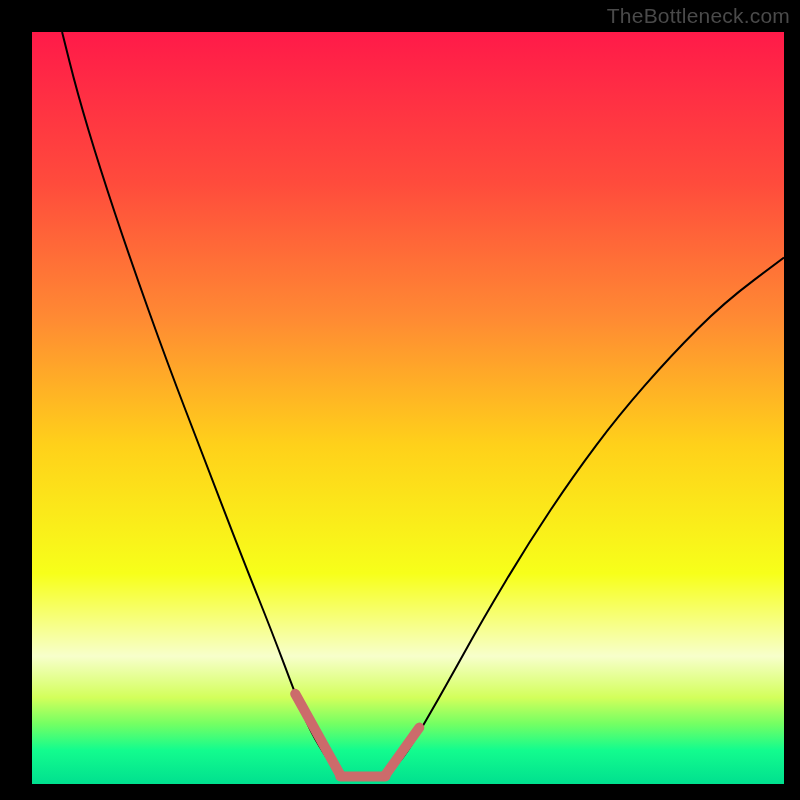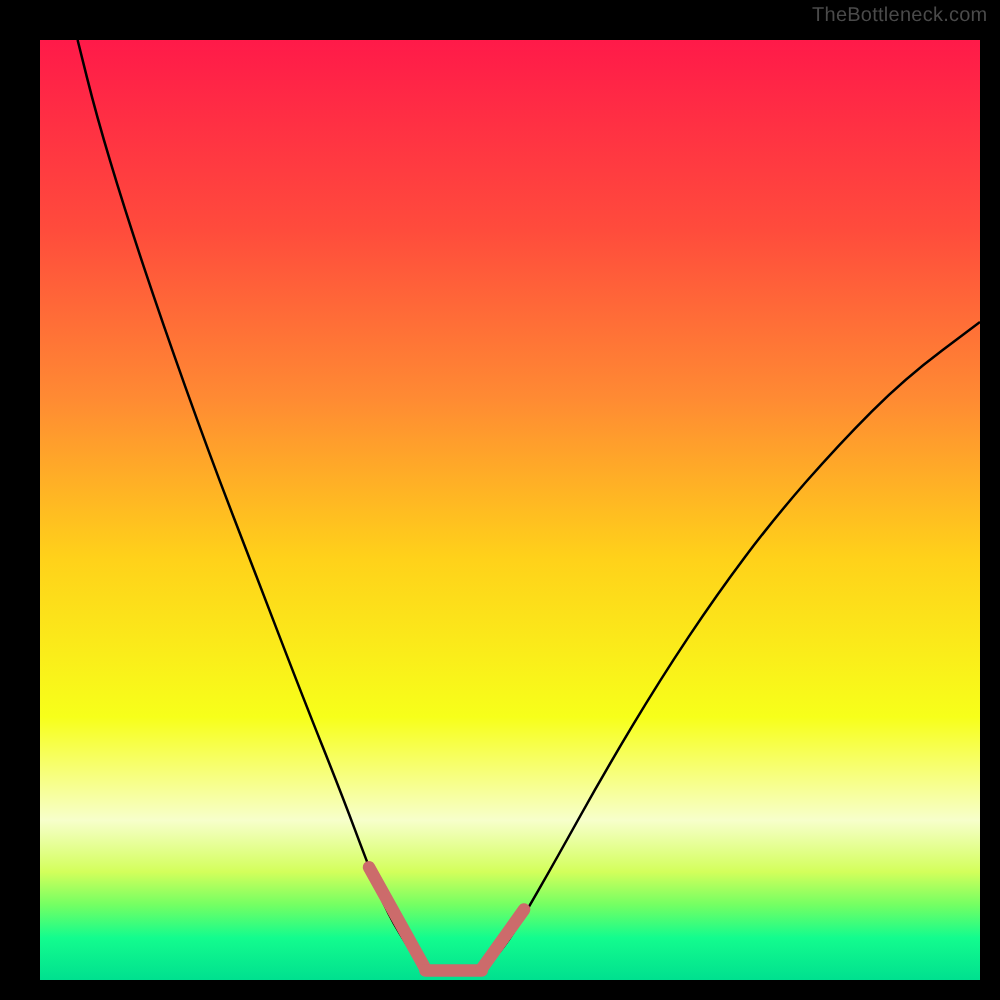--- a/index.html
+++ b/index.html
@@ -26,21 +26,21 @@
     inset: 0;
     width: 100%;
     height: 100%;
     display: block;
   }
   .watermark {
     position: absolute;
     top: 4px;
     right: 10px;
     color: #4a4a4a;
-    font-size: 16px;
+    font-size: 21px;
     font-weight: 500;
     letter-spacing: 0.2px;
     user-select: none;
   }
 </style>
 </head>
 <body>
 
 <div class="stage">
 

